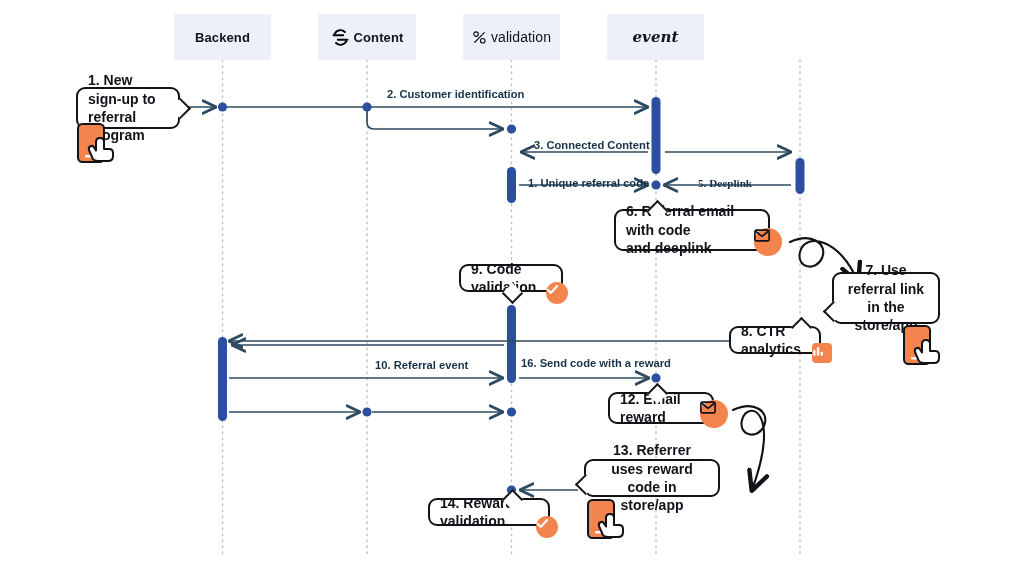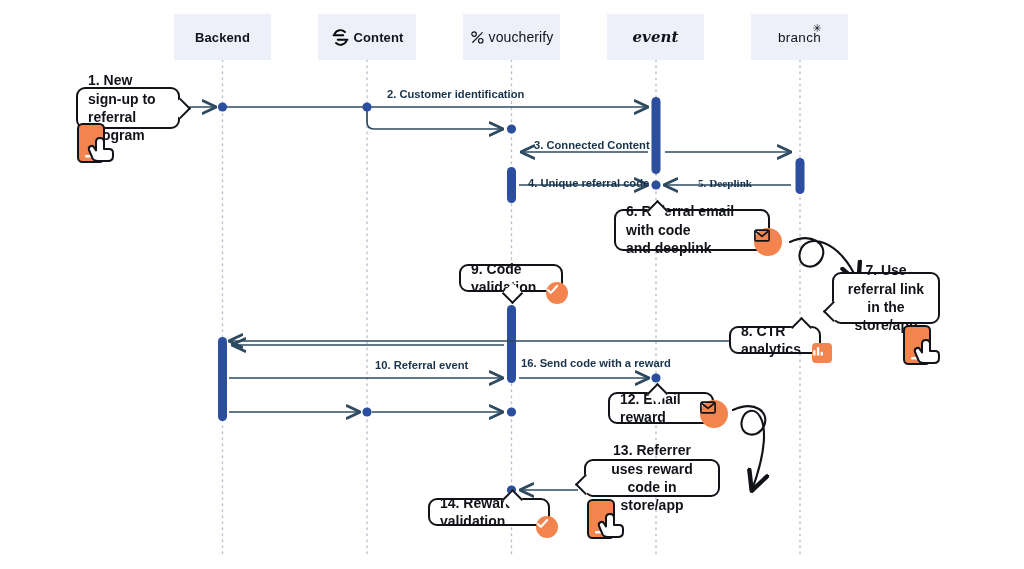--- a/index.html
+++ b/index.html
@@ -205,40 +205,32 @@
     </span>
   </div>
 
   <div class="actor-box" style="left:463px; top:14px; width:97px;">
     <span class="actor-label thin">
       <svg width="15" height="15" viewBox="0 0 24 24">
         <circle cx="6.5" cy="6.5" r="3.6" fill="none" stroke="#111318" stroke-width="1.9"></circle>
         <circle cx="17.2" cy="17.2" r="3.6" fill="none" stroke="#111318" stroke-width="1.9"></circle>
         <path d="M19.6 4.2 L4.4 19.6" stroke="#111318" stroke-width="1.9" stroke-linecap="round"></path>
       </svg>
-      <span>voucherify</span>
+      <span>validation</span>
     </span>
   </div>
 
   <div class="actor-box" style="left:607px; top:14px; width:97px;">
     <span class="actor-label script">event</span>
   </div>
 
-  <div class="actor-box" style="left:751px; top:14px; width:97px;">
-    <span class="actor-label mono-ish">
-      <span style="position:relative;">
-        <span>branch</span>
-        <span style="position:absolute; right:-1px; top:-8px; font-size:11px;">✳</span>
-      </span>
-    </span>
-  </div>
 
   <div class="msg-label" style="left:387px; top:88px;">2. Customer identification</div>
   <div class="msg-label" style="left:534px; top:139px;">3. Connected Content</div>
-  <div class="msg-label" style="left:528px; top:177px;">4. Unique referral code</div>
+  <div class="msg-label" style="left:528px; top:177px;">1. Unique referral code</div>
   <div class="msg-label" style="left:698px; top:177px;font-family:Liberation Serif, serif;">5. Deeplink</div>
   <div class="msg-label" style="left:333px; top:359px;margin-left:42px;">10. Referral event</div>
   <div class="msg-label" style="left:521px; top:357px;">16. Send code with a reward</div>
 
   <div class="callout" style="left:76px; top:87px; width:104px; height:42px;">
     <span class="ctext">1. New sign-up to
 referral program</span>
   </div>
   <div class="tail tail-r" style="left:173px; top:101px;"></div>
   <div class="phone-icon" style="left:76px; top:122px;">

